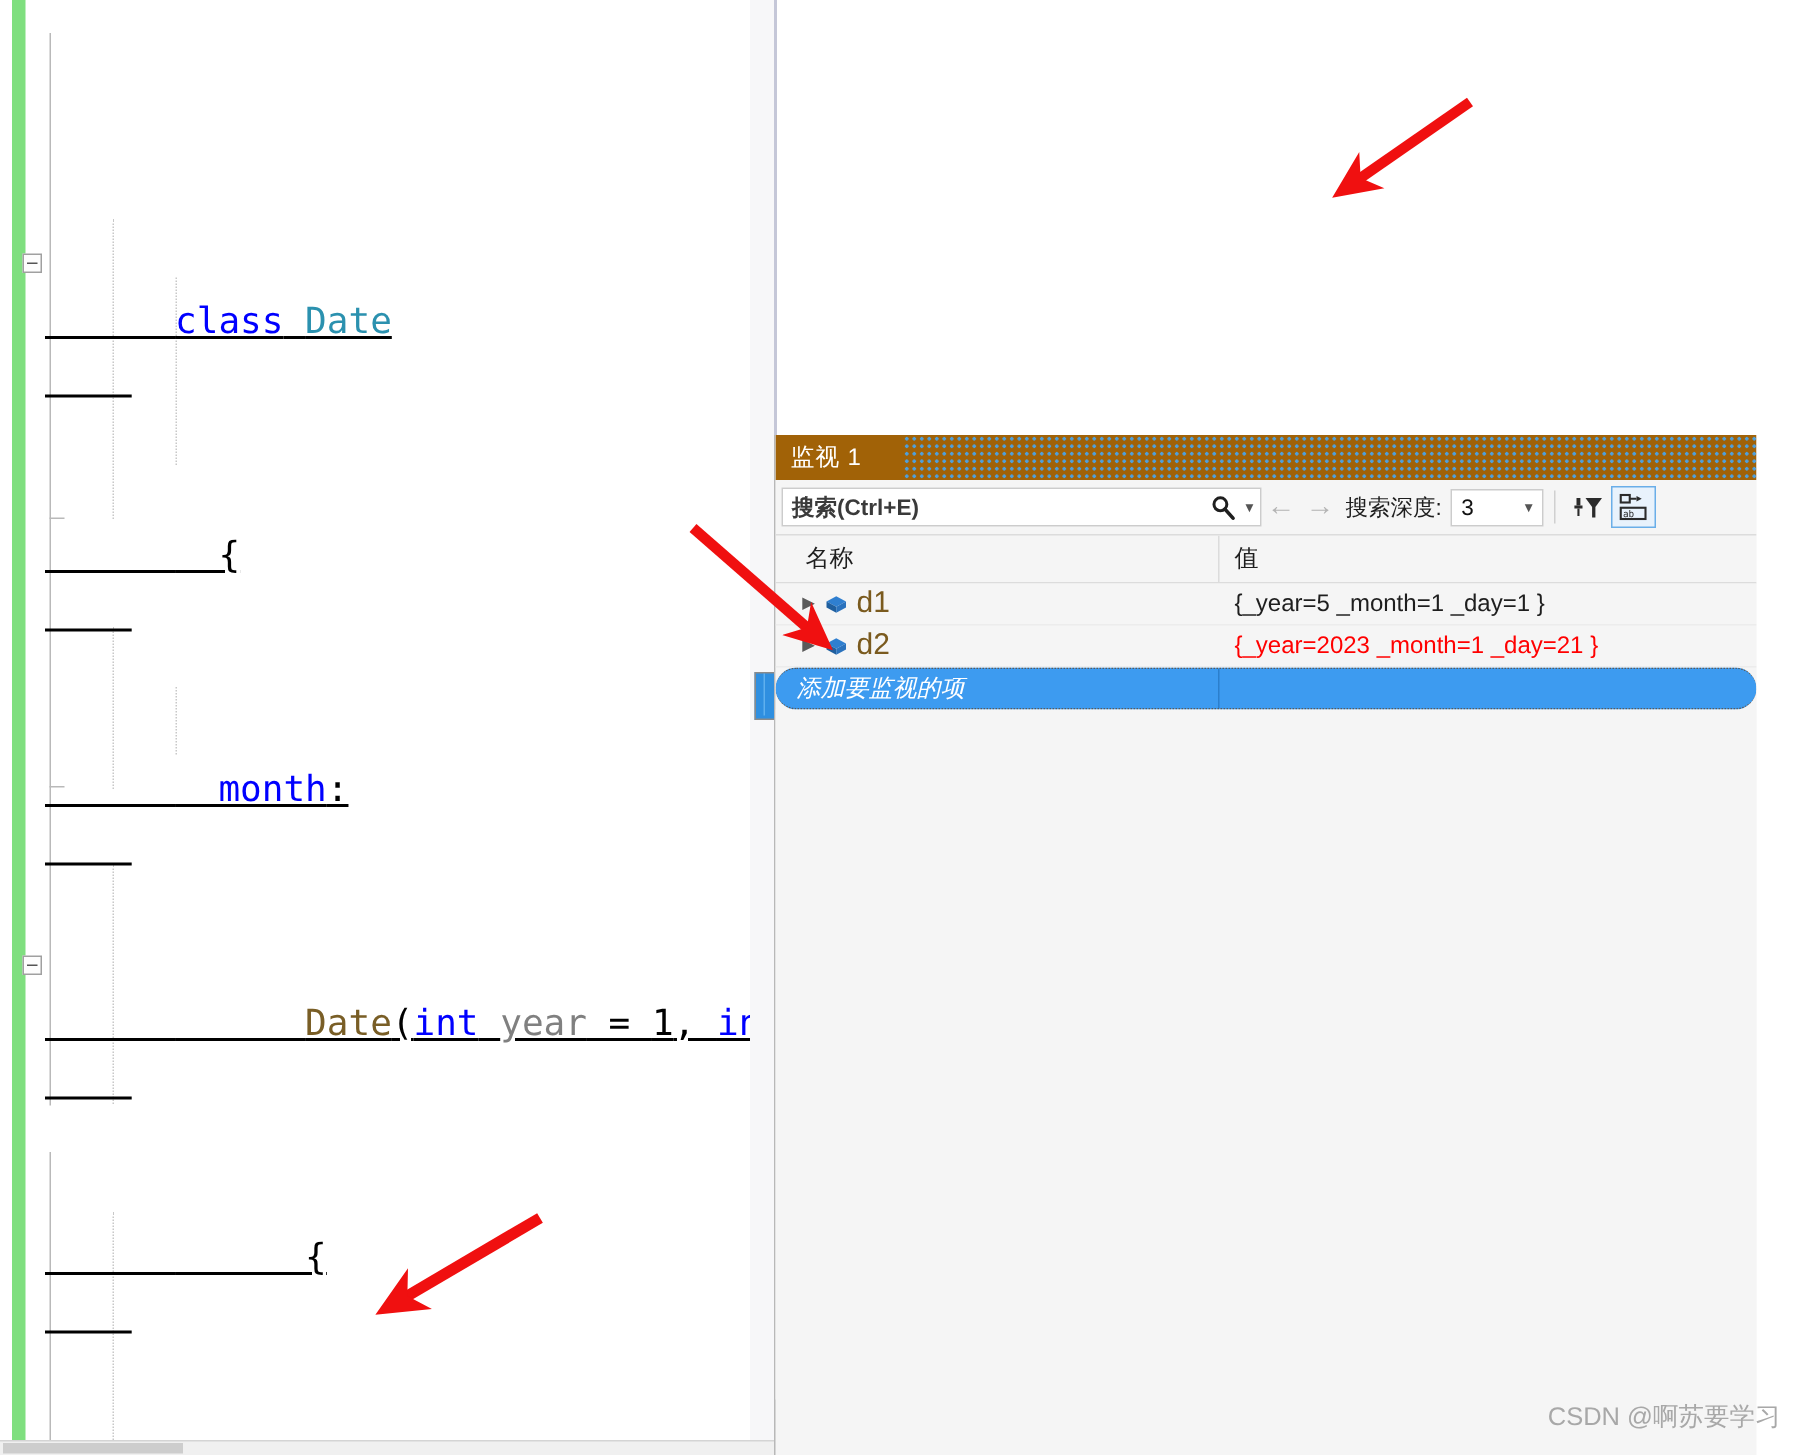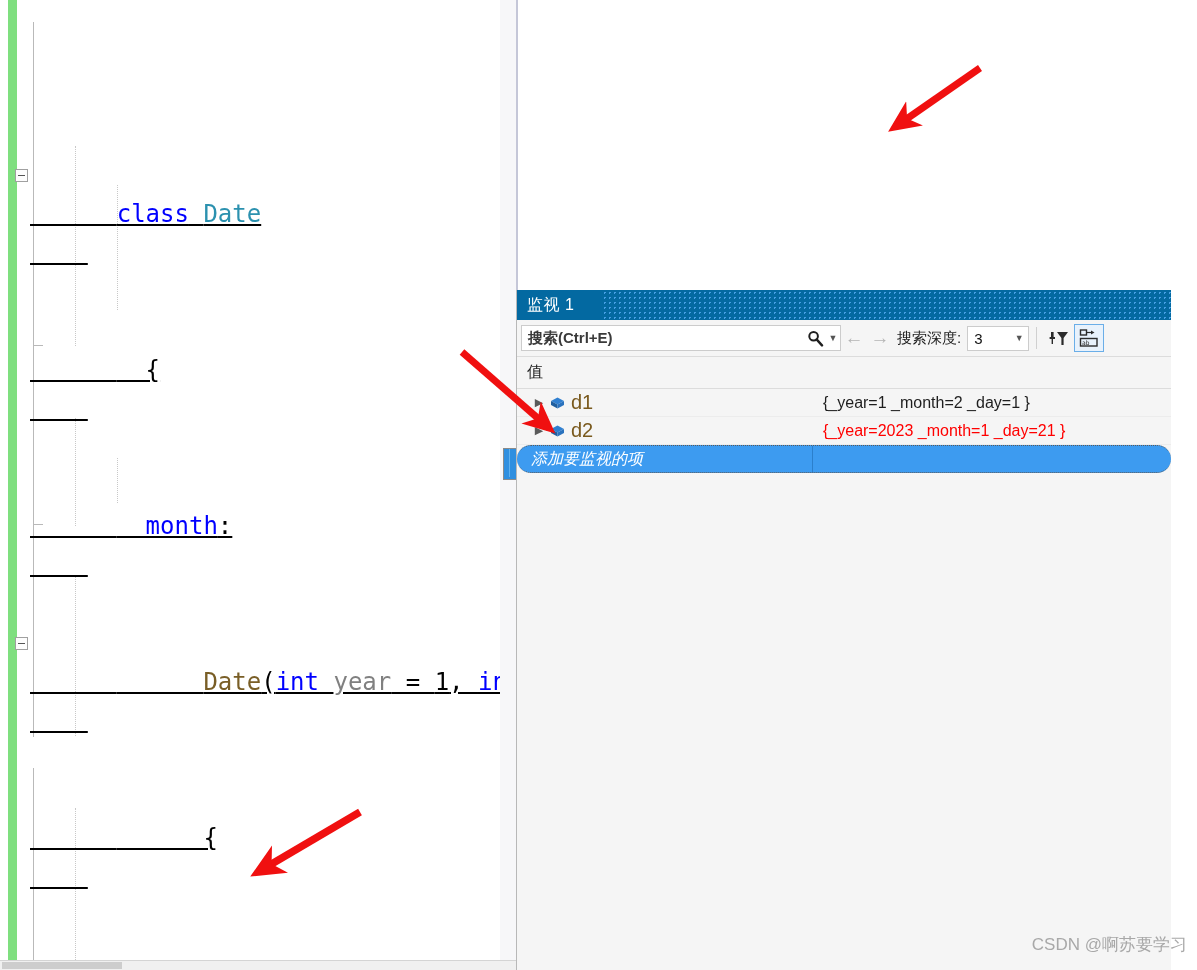--- a/index.html
+++ b/index.html
@@ -88,21 +88,21 @@
 
   
   #watch{
     position:absolute;left:516px;top:290px;width:654px;height:680px;
     background:#f5f5f5;z-index:10;
     border-left:1px solid #b8b8b8;
     font-size:15px;color:#1e1e1e;
     overflow:hidden;
   }
   .watch-title{
-    position:relative;height:30px;background:#0369a1;color:#ffffff;
+    position:relative;height:30px;background:#a16207;color:#ffffff;
     display:flex;align-items:center;
   }
   .watch-title-text{
     padding-left:10px;font-size:16px;letter-spacing:.5px;
     white-space:nowrap;z-index:2;
   }
   .title-dots{
     position:absolute;left:85px;top:0;right:0;height:30px;
     background-image:radial-gradient(#4aa3e8 1px, transparent 1px);
     background-size:5px 5px;background-position:0 10px;
@@ -362,38 +362,39 @@
         <rect x="1.5" y="2" width="6" height="5" fill="none" stroke="#2b2b2b" stroke-width="1.4"></rect>
         <line x1="7.5" y1="4.5" x2="12" y2="4.5" stroke="#2b2b2b" stroke-width="1.2"></line>
         <polygon points="12,2.6 15.5,4.5 12,6.4" fill="#2b2b2b"></polygon>
         <rect x="1.5" y="10.5" width="16.5" height="7.5" fill="none" stroke="#2b2b2b" stroke-width="1.4"></rect>
         <text x="3" y="16.6" font-size="6.2" fill="#2b2b2b" font-family="monospace">ab</text>
       </svg>
     </div>
   </div>
 
   <div class="watch-head">
+    <div class="col-name">名称</div>
     <div class="col-val">值</div>
   </div>
 
   <div class="watch-rows">
 
     <div class="wrow">
       <div class="cname">
         <span class="expander">▶</span>
         <span class="obj-icon">
           <svg width="17" height="14" viewBox="0 0 17 14">
             <polygon points="2,5 8.5,1.5 15,5 8.5,8.5" fill="#2f7fd0"></polygon>
             <polygon points="2,5 8.5,8.5 8.5,12.5 2,9" fill="#1f5f9f"></polygon>
             <polygon points="15,5 8.5,8.5 8.5,12.5 15,9" fill="#2a72bd"></polygon>
           </svg>
         </span>
         <span class="vname">d1</span>
       </div>
-      <div class="cvalue val-normal">{_year=1 _month=2 _day=1 }</div>
+      <div class="cvalue val-normal">{_year=5 _month=1 _day=1 }</div>
     </div>
 
     <div class="wrow">
       <div class="cname">
         <span class="expander">▶</span>
         <span class="obj-icon">
           <svg width="17" height="14" viewBox="0 0 17 14">
             <polygon points="2,5 8.5,1.5 15,5 8.5,8.5" fill="#2f7fd0"></polygon>
             <polygon points="2,5 8.5,8.5 8.5,12.5 2,9" fill="#1f5f9f"></polygon>
             <polygon points="15,5 8.5,8.5 8.5,12.5 15,9" fill="#2a72bd"></polygon>

